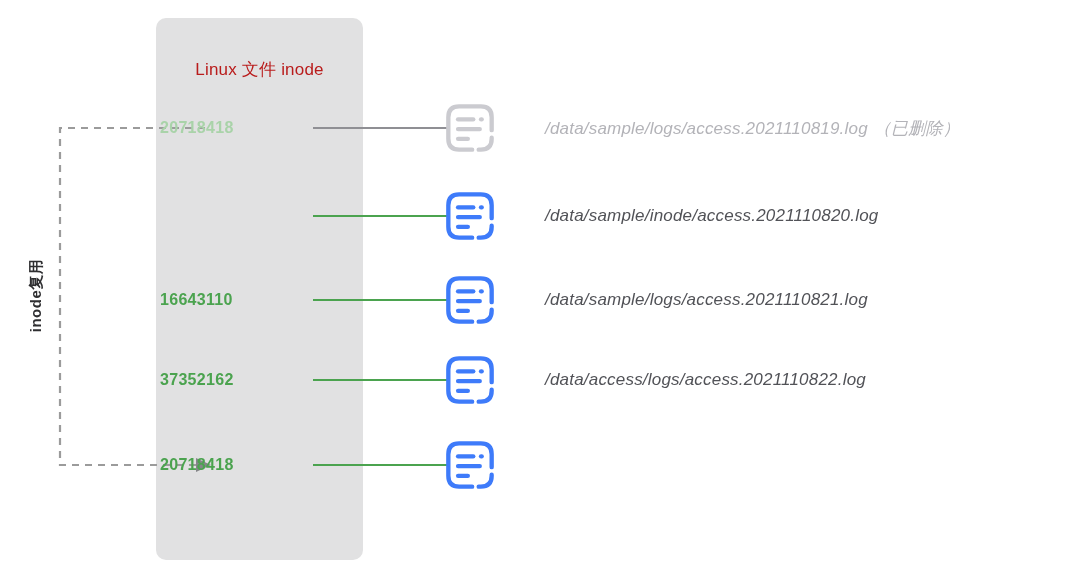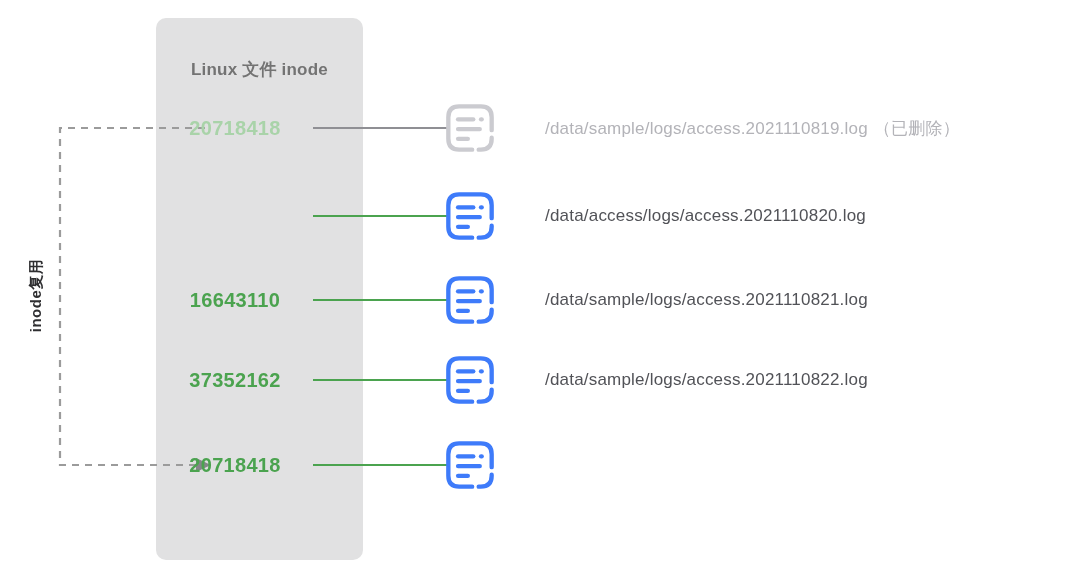--- a/index.html
+++ b/index.html
@@ -24,23 +24,23 @@
     height: 542px;
     background: #e1e1e2;
     border-radius: 10px;
   }
   .panel-title {
     position: absolute;
     left: 0;
     right: 0;
     top: 40px;
     text-align: center;
-    color: #737373;
+    color: #b91c1c;
     font-size: 17px;
-    font-weight: bold;
+    font-weight: normal;
     letter-spacing: .2px;
   }
   
   .overlay {
     position: absolute;
     left: 0;
     top: 0;
     width: 1080px;
     height: 588px;
     pointer-events: none;
@@ -64,22 +64,22 @@
     left: 0;
     right: 0;
     height: 52px;
   }
   .row .inode {
     position: absolute;
     left: 160px;
     width: 150px;
     top: 50%;
     transform: translateY(-50%);
-    text-align: center;
-    font-size: 20px;
+    text-align: left;
+    font-size: 16px;
     font-weight: bold;
     color: #4ba34f;
     letter-spacing: .3px;
   }
   .row .link-line {
     position: absolute;
     left: 313px;
     width: 134px;
     height: 2px;
     top: 50%;
@@ -98,20 +98,21 @@
   .row .file-icon svg * { stroke: #3e7bfa; }
   .row .path {
     position: absolute;
     left: 545px;
     top: 50%;
     transform: translateY(-50%);
     font-size: 17px;
     color: #515257;
     white-space: nowrap;
     letter-spacing: .2px;
+    font-style: italic;
   }
   .row .note { margin-left: 6px; }
   
   .row--deleted .inode { color: #a9d3a9; font-weight: bold; }
   .row--deleted .link-line { background: #8f8f94; height: 2px; }
   .row--deleted .file-icon svg * { stroke: #cbcbd0; }
   .row--deleted .path { color: #b3b3b8; }
 </style>
 </head>
 <body>
@@ -150,21 +151,21 @@
     <span class="file-icon">
       <svg viewBox="0 0 48 48" fill="none" stroke-linecap="round" stroke-linejoin="round">
         <path d="M26 44 L14 44 Q4 44 4 34 L4 14 Q4 4 14 4 L34 4 Q44 4 44 14 L44 26" stroke-width="4"></path>
         <path d="M44 33 L44 34 Q44 44 34 44 L32 44" stroke-width="4"></path>
         <line x1="13" y1="16" x2="27" y2="16" stroke-width="4"></line>
         <line x1="34.2" y1="16" x2="34.8" y2="16" stroke-width="4"></line>
         <line x1="13" y1="25" x2="33" y2="25" stroke-width="4"></line>
         <line x1="13" y1="34" x2="22" y2="34" stroke-width="4"></line>
       </svg>
     </span>
-    <span class="path"><span>/data/access/logs/access.2021110820.log</span><span class="note"></span></span>
+    <span class="path"><span>/data/sample/inode/access.2021110820.log</span><span class="note"></span></span>
   </div>
 
   <div class="row" style="top:274px">
     <span class="inode">16643110</span>
     <div class="link-line"></div>
     <span class="file-icon">
       <svg viewBox="0 0 48 48" fill="none" stroke-linecap="round" stroke-linejoin="round">
         <path d="M26 44 L14 44 Q4 44 4 34 L4 14 Q4 4 14 4 L34 4 Q44 4 44 14 L44 26" stroke-width="4"></path>
         <path d="M44 33 L44 34 Q44 44 34 44 L32 44" stroke-width="4"></path>
         <line x1="13" y1="16" x2="27" y2="16" stroke-width="4"></line>
@@ -182,21 +183,21 @@
     <span class="file-icon">
       <svg viewBox="0 0 48 48" fill="none" stroke-linecap="round" stroke-linejoin="round">
         <path d="M26 44 L14 44 Q4 44 4 34 L4 14 Q4 4 14 4 L34 4 Q44 4 44 14 L44 26" stroke-width="4"></path>
         <path d="M44 33 L44 34 Q44 44 34 44 L32 44" stroke-width="4"></path>
         <line x1="13" y1="16" x2="27" y2="16" stroke-width="4"></line>
         <line x1="34.2" y1="16" x2="34.8" y2="16" stroke-width="4"></line>
         <line x1="13" y1="25" x2="33" y2="25" stroke-width="4"></line>
         <line x1="13" y1="34" x2="22" y2="34" stroke-width="4"></line>
       </svg>
     </span>
-    <span class="path"><span>/data/sample/logs/access.2021110822.log</span><span class="note"></span></span>
+    <span class="path"><span>/data/access/logs/access.2021110822.log</span><span class="note"></span></span>
   </div>
 
   <div class="row" style="top:439px">
     <span class="inode">20718418</span>
     <div class="link-line"></div>
     <span class="file-icon">
       <svg viewBox="0 0 48 48" fill="none" stroke-linecap="round" stroke-linejoin="round">
         <path d="M26 44 L14 44 Q4 44 4 34 L4 14 Q4 4 14 4 L34 4 Q44 4 44 14 L44 26" stroke-width="4"></path>
         <path d="M44 33 L44 34 Q44 44 34 44 L32 44" stroke-width="4"></path>
         <line x1="13" y1="16" x2="27" y2="16" stroke-width="4"></line>

